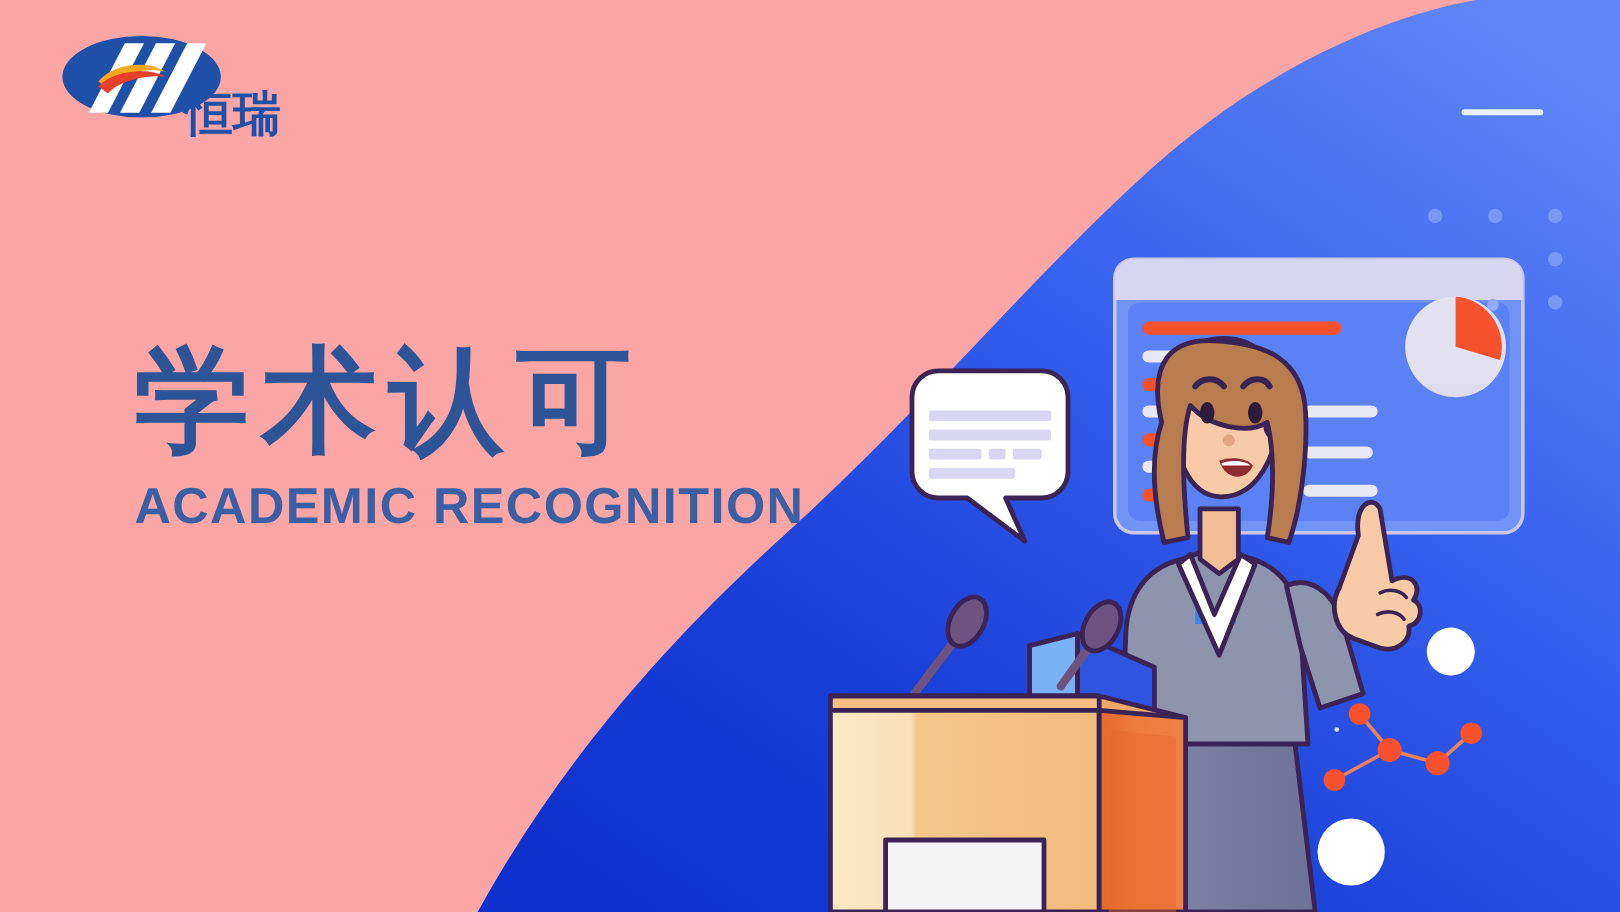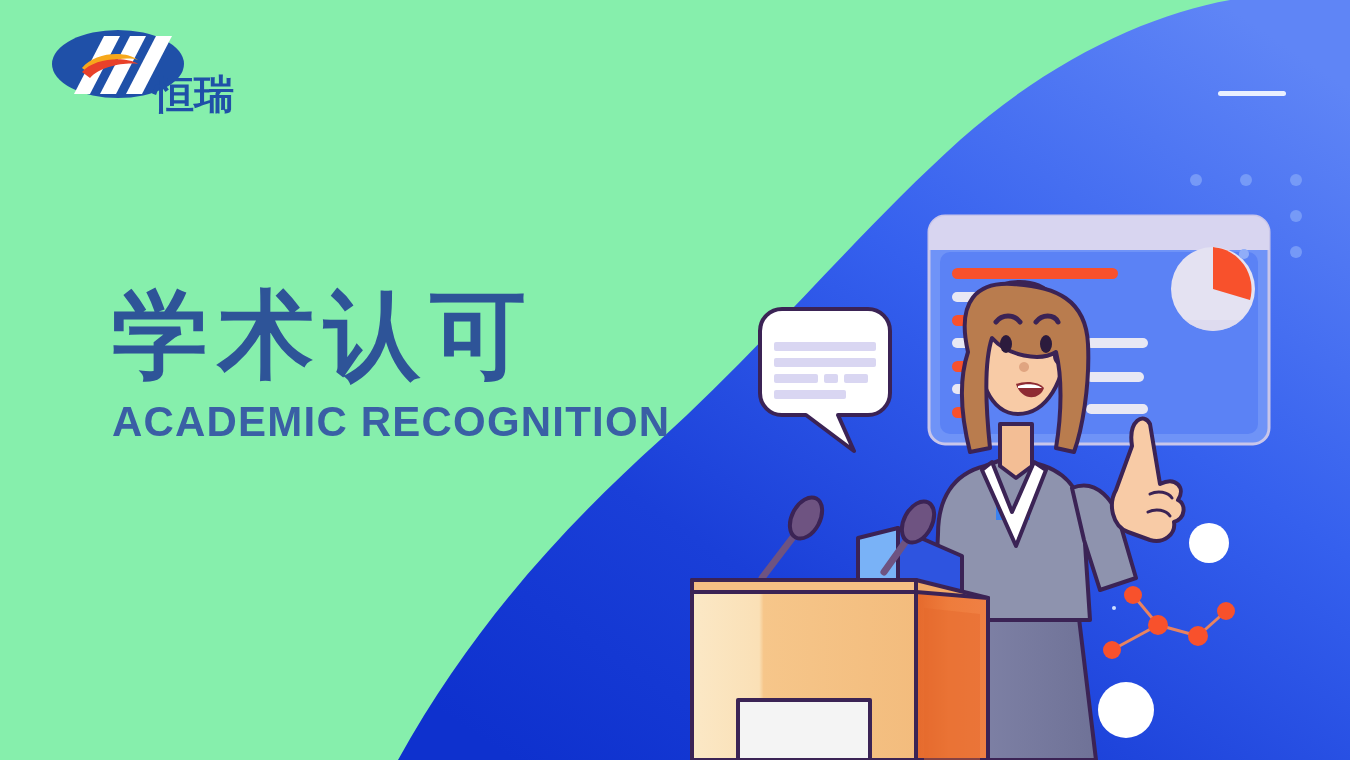--- a/index.html
+++ b/index.html
@@ -5,34 +5,34 @@
   * { margin:0; padding:0; box-sizing:border-box; }
   html,body { width:1350px; height:760px; overflow:hidden; }
   body {
     font-family: "Liberation Sans", sans-serif;
     background:#ffffff;
     position:relative;
   }
   #slide {
     position:absolute; inset:0;
     width:1350px; height:760px;
-    background:#86efac;
+    background:#fca5a5;
     overflow:hidden;
   }
 
   
   .bg-wave { position:absolute; inset:0; width:1350px; height:760px; }
 
   
   .logo { position:absolute; left:46px; top:22px; width:190px; height:95px; }
 
   
   .headline { position:absolute; left:112px; top:286px; width:520px; }
   .headline .cn {
-    font-family:Liberation Sans, sans-serif;
+    font-family:Liberation Serif, serif;
     font-weight:700;
     font-size:96px;
     line-height:1.02;
     letter-spacing:10px;
     color:#2E5498;
     white-space:nowrap;
   }
   .headline .en {
     margin-top:14px;
     font-family:"Liberation Sans",sans-serif;

